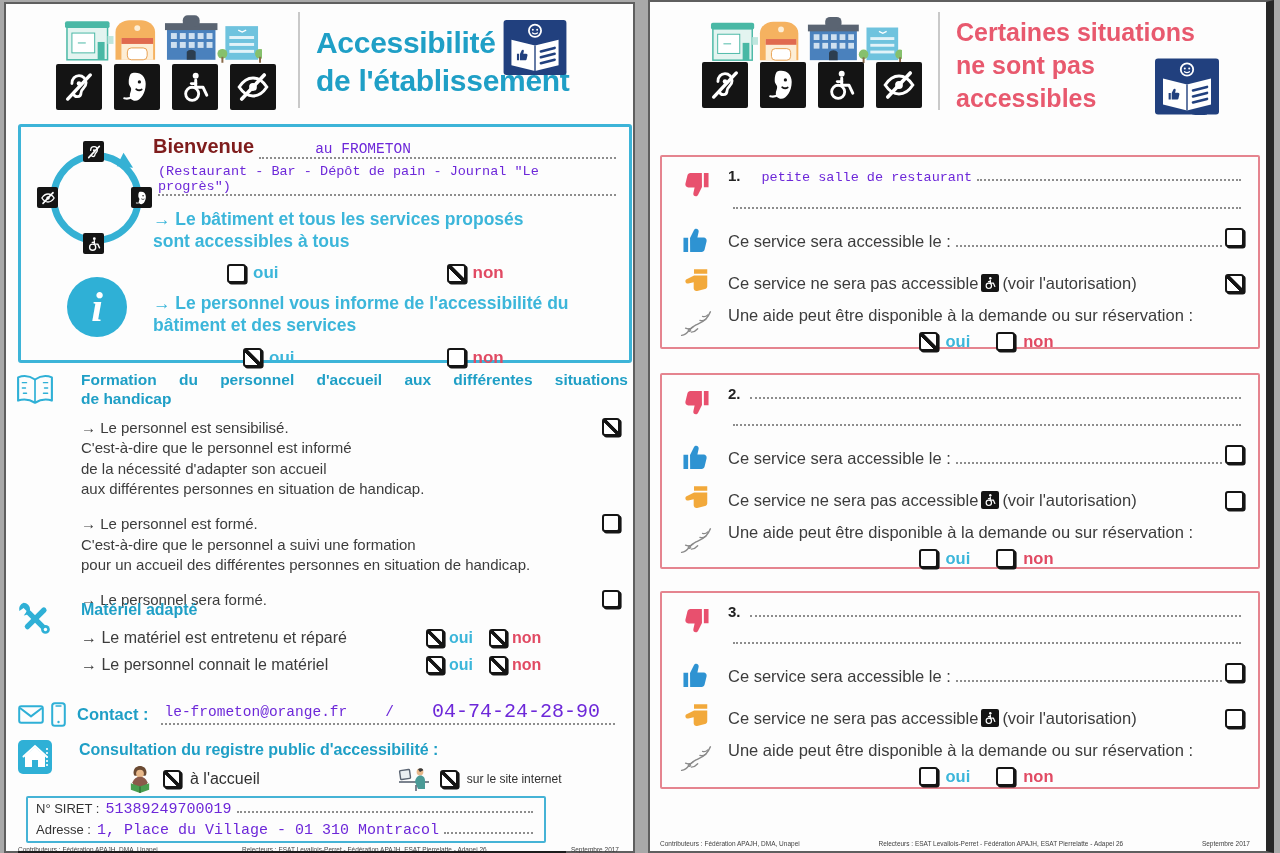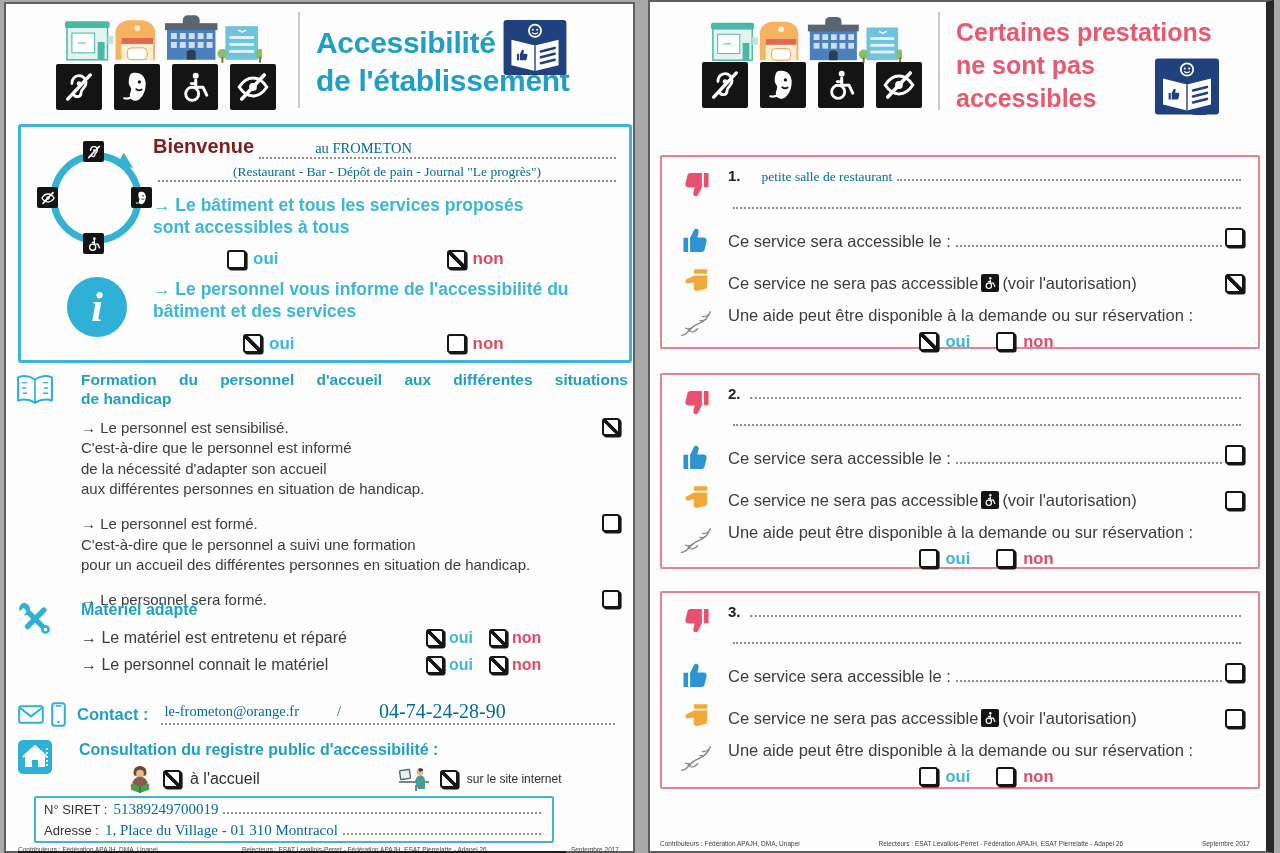--- a/index.html
+++ b/index.html
@@ -10,21 +10,21 @@
   #sheetR{left:648px;top:0;width:626px;height:853px;border-right:8px solid #262626;}
 
   
   .abs{position:absolute;}
   .cb{display:inline-block;width:14px;height:14px;border:2.4px solid #151515;border-radius:3px;
       background:#fff;box-shadow:1.6px 1.6px 0 #151515;position:relative;flex:none;box-sizing:content-box;}
   .cb.big{width:15px;height:15px;}
   .cb[data-checked="true"]::after{content:"";position:absolute;inset:0;
       background:linear-gradient(to top right,transparent 41%,#141414 43%,#141414 59%,transparent 61%);}
   .dots{flex:1;border-bottom:2px dotted #8d8d8d;margin:0 3px 3px 5px;min-width:12px;}
-  .hw{font-family:Liberation Serif, serif;color:#0369a1;}
+  .hw{font-family:Liberation Mono, monospace;color:#6d28d9;}
   .cyan{color:var(--cyan,#22a5cb);}
   .cyantx{color:var(--cyan-text,#3cb6da);}
   .redtx{color:var(--red-text,#e14a63);}
   .jl{display:block;text-align:justify;text-align-last:justify;}
   .blacksq{width:46px;height:46px;background:#141414;border-radius:2px;display:flex;
            align-items:center;justify-content:center;flex:none;}
   .minisq{width:21px;height:21px;background:#141414;border-radius:2px;display:flex;align-items:center;justify-content:center;}
   .rowflex{display:flex;align-items:baseline;}
   .ansrow{display:flex;align-items:center;}
   .anschip{display:flex;align-items:center;gap:7px;font-weight:bold;font-size:17px;}
@@ -413,21 +413,21 @@
           <span style="font-size:16px;color:#2f2f2f;margin-left:9px">à l'accueil</span>
           <svg style="width:32px;height:26px;margin-left:138px">
               <use href="#ic-computer"></use>
             </svg>
           <span class="cb" style="margin-left:10px" data-checked="true"></span>
           <span style="font-size:12px;color:#2f2f2f;margin-left:9px">sur le site internet</span>
         </div>
       </div>
     </div>
 
-    <div class="abs idbox" style="left:28px;top:792px;width:520px;height:47px">
+    <div class="abs idbox" style="left:20px;top:792px;width:520px;height:47px">
       <div class="idrow">
         <span>N° SIRET :</span>
         <span class="hw" style="font-size:15px;margin-left:6px">51389249700019</span>
         <span class="dots"></span>
       </div>
       <div class="idrow" style="margin-top:4px">
         <span>Adresse :</span>
         <span class="hw" style="font-size:15px;margin-left:6px">1, Place du Village - 01 310 Montracol</span>
         <span class="dots"></span>
       </div>
@@ -463,21 +463,21 @@
           </svg>
         </span>
       <span class="blacksq">
           <svg width="36" height="36">
             <use href="#ic-eye"></use>
           </svg>
         </span>
     </div>
     <div class="abs hdr-divider" style="left:288px;top:10px;height:98px"></div>
     <div class="abs title-right" style="left:306px;top:14px">
-      <span>Certaines prestations</span><br>
+      <span>Certaines situations</span><br>
       <span>ne sont pas</span><br>
       <span>accessibles</span>
     </div>
     <svg class="abs" style="left:505px;top:56px;width:64px;height:57px">
         <use href="#ic-easyread"></use>
       </svg>
 
     <div class="rblock" style="top:153px;height:194px">
       <div class="rb-icon">
           <svg width="32" height="32" style="color:#e8506e;transform:rotate(180deg)">

